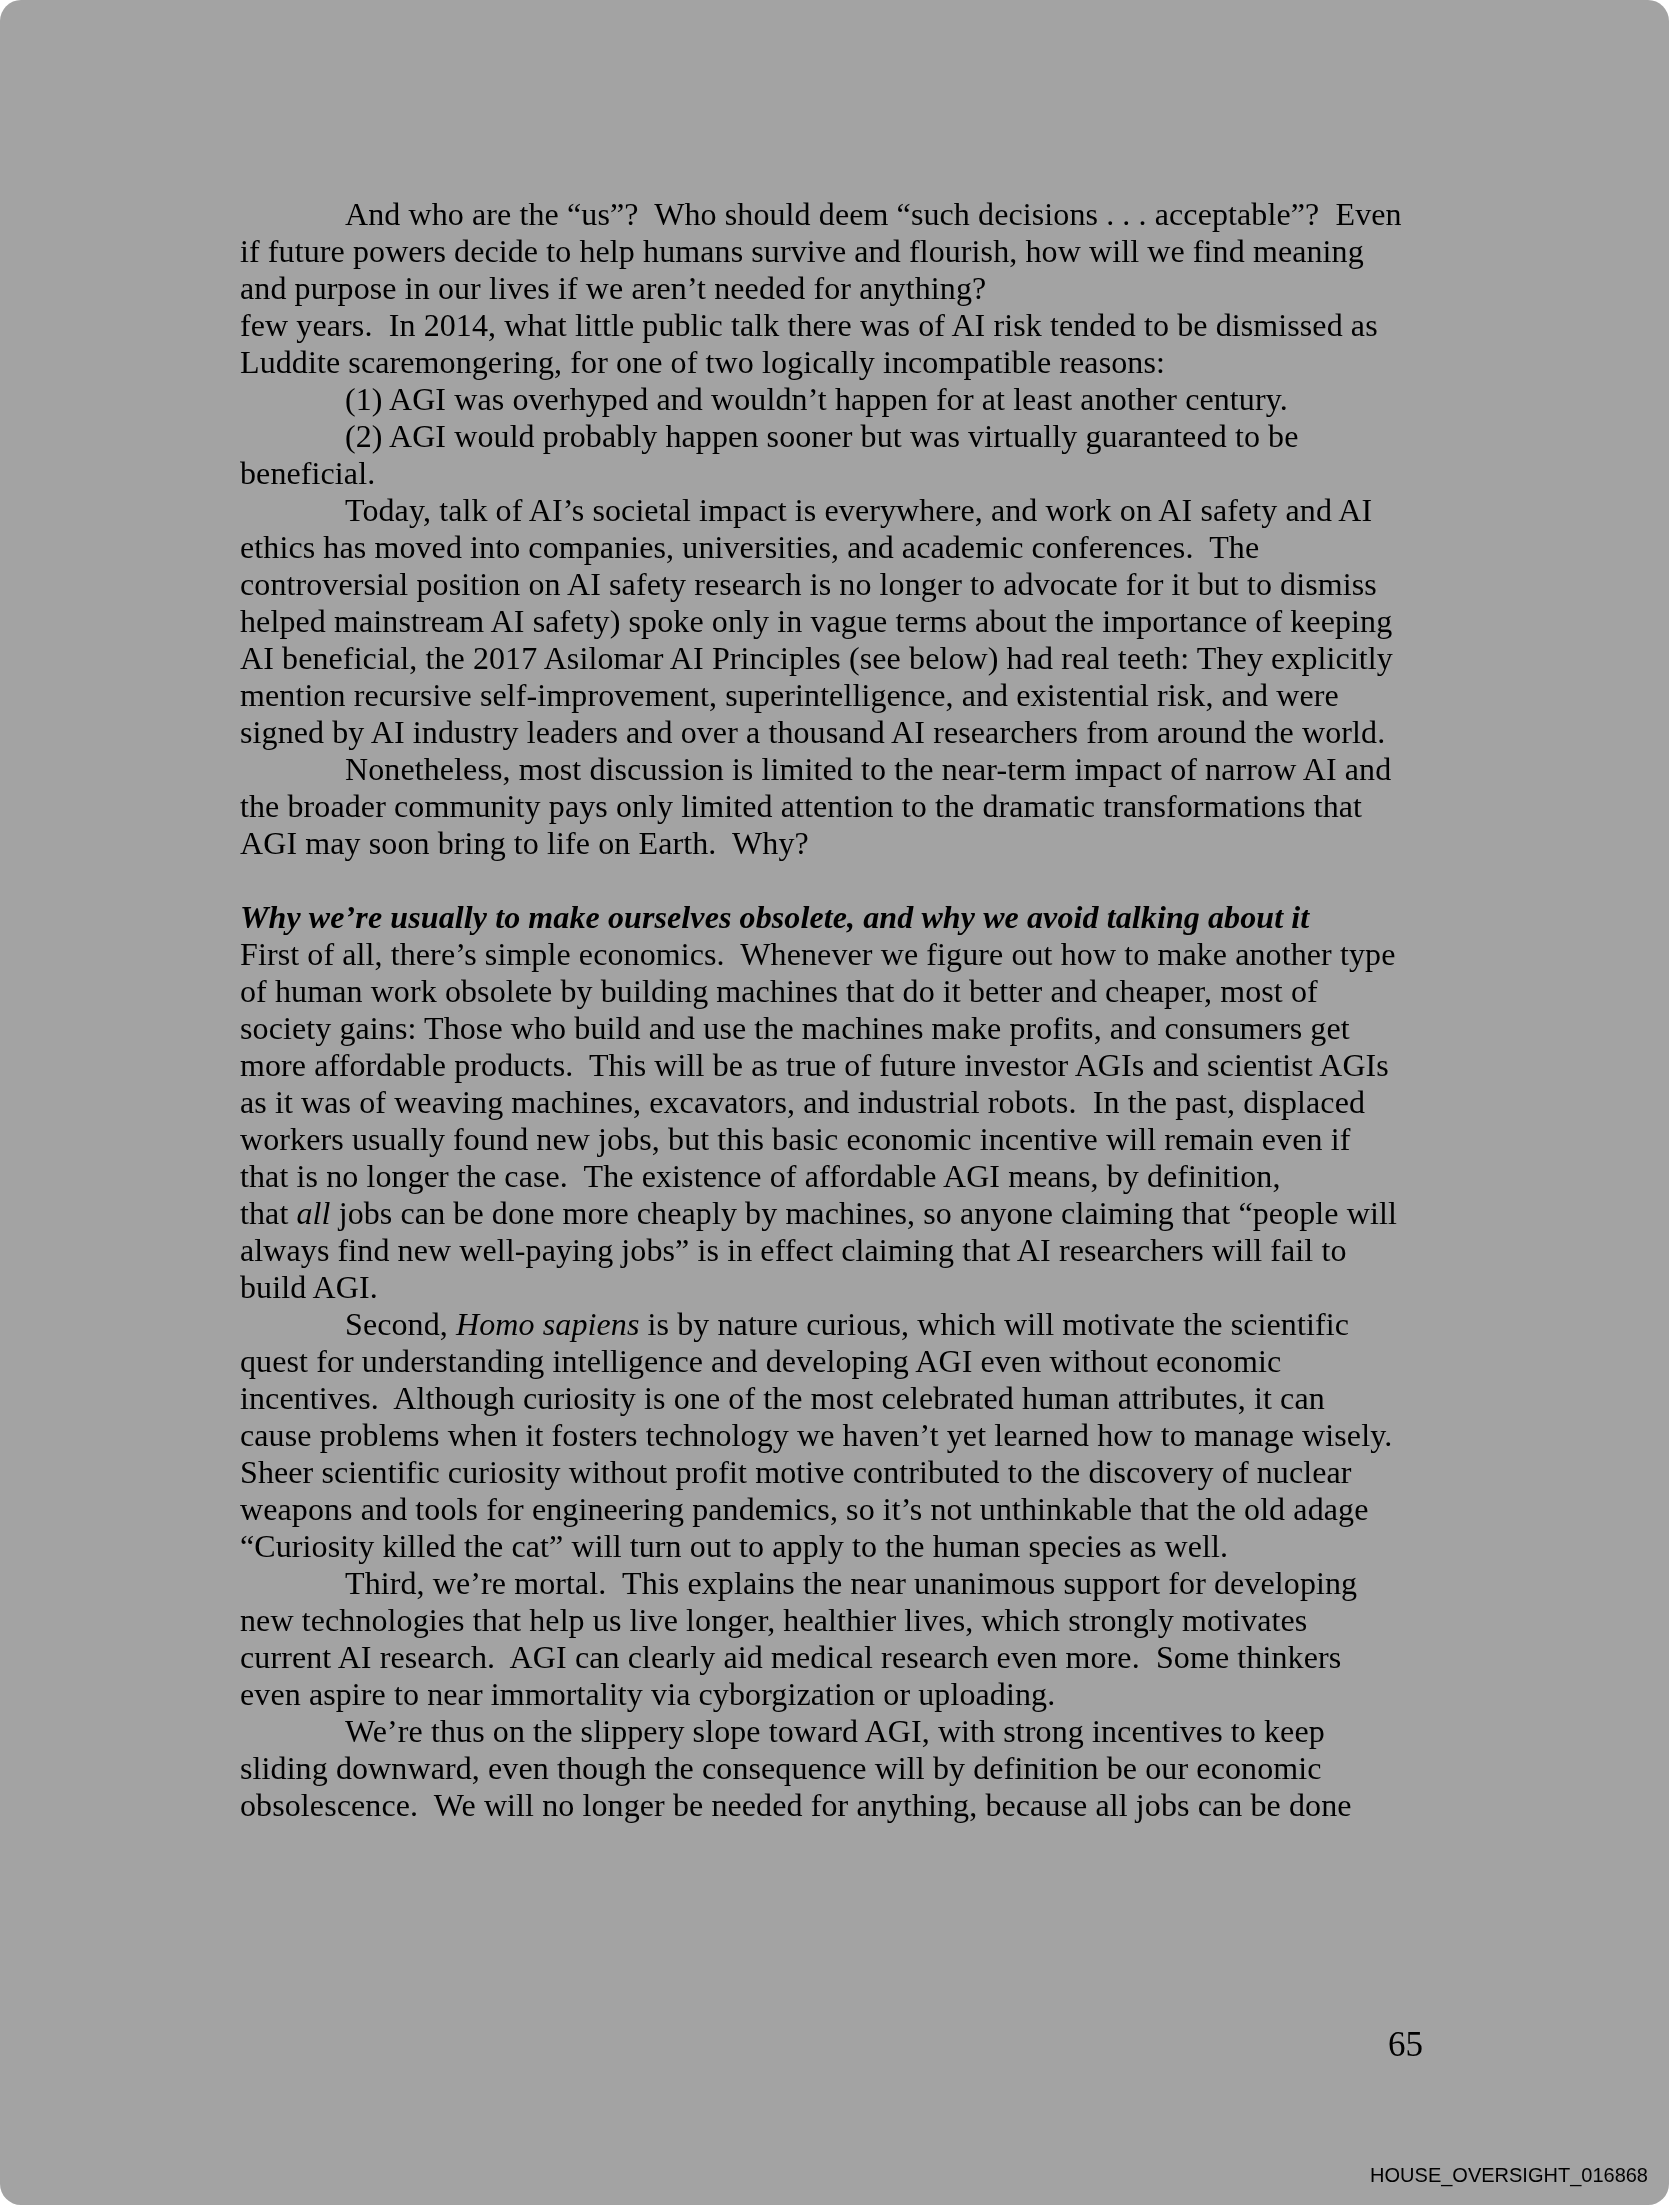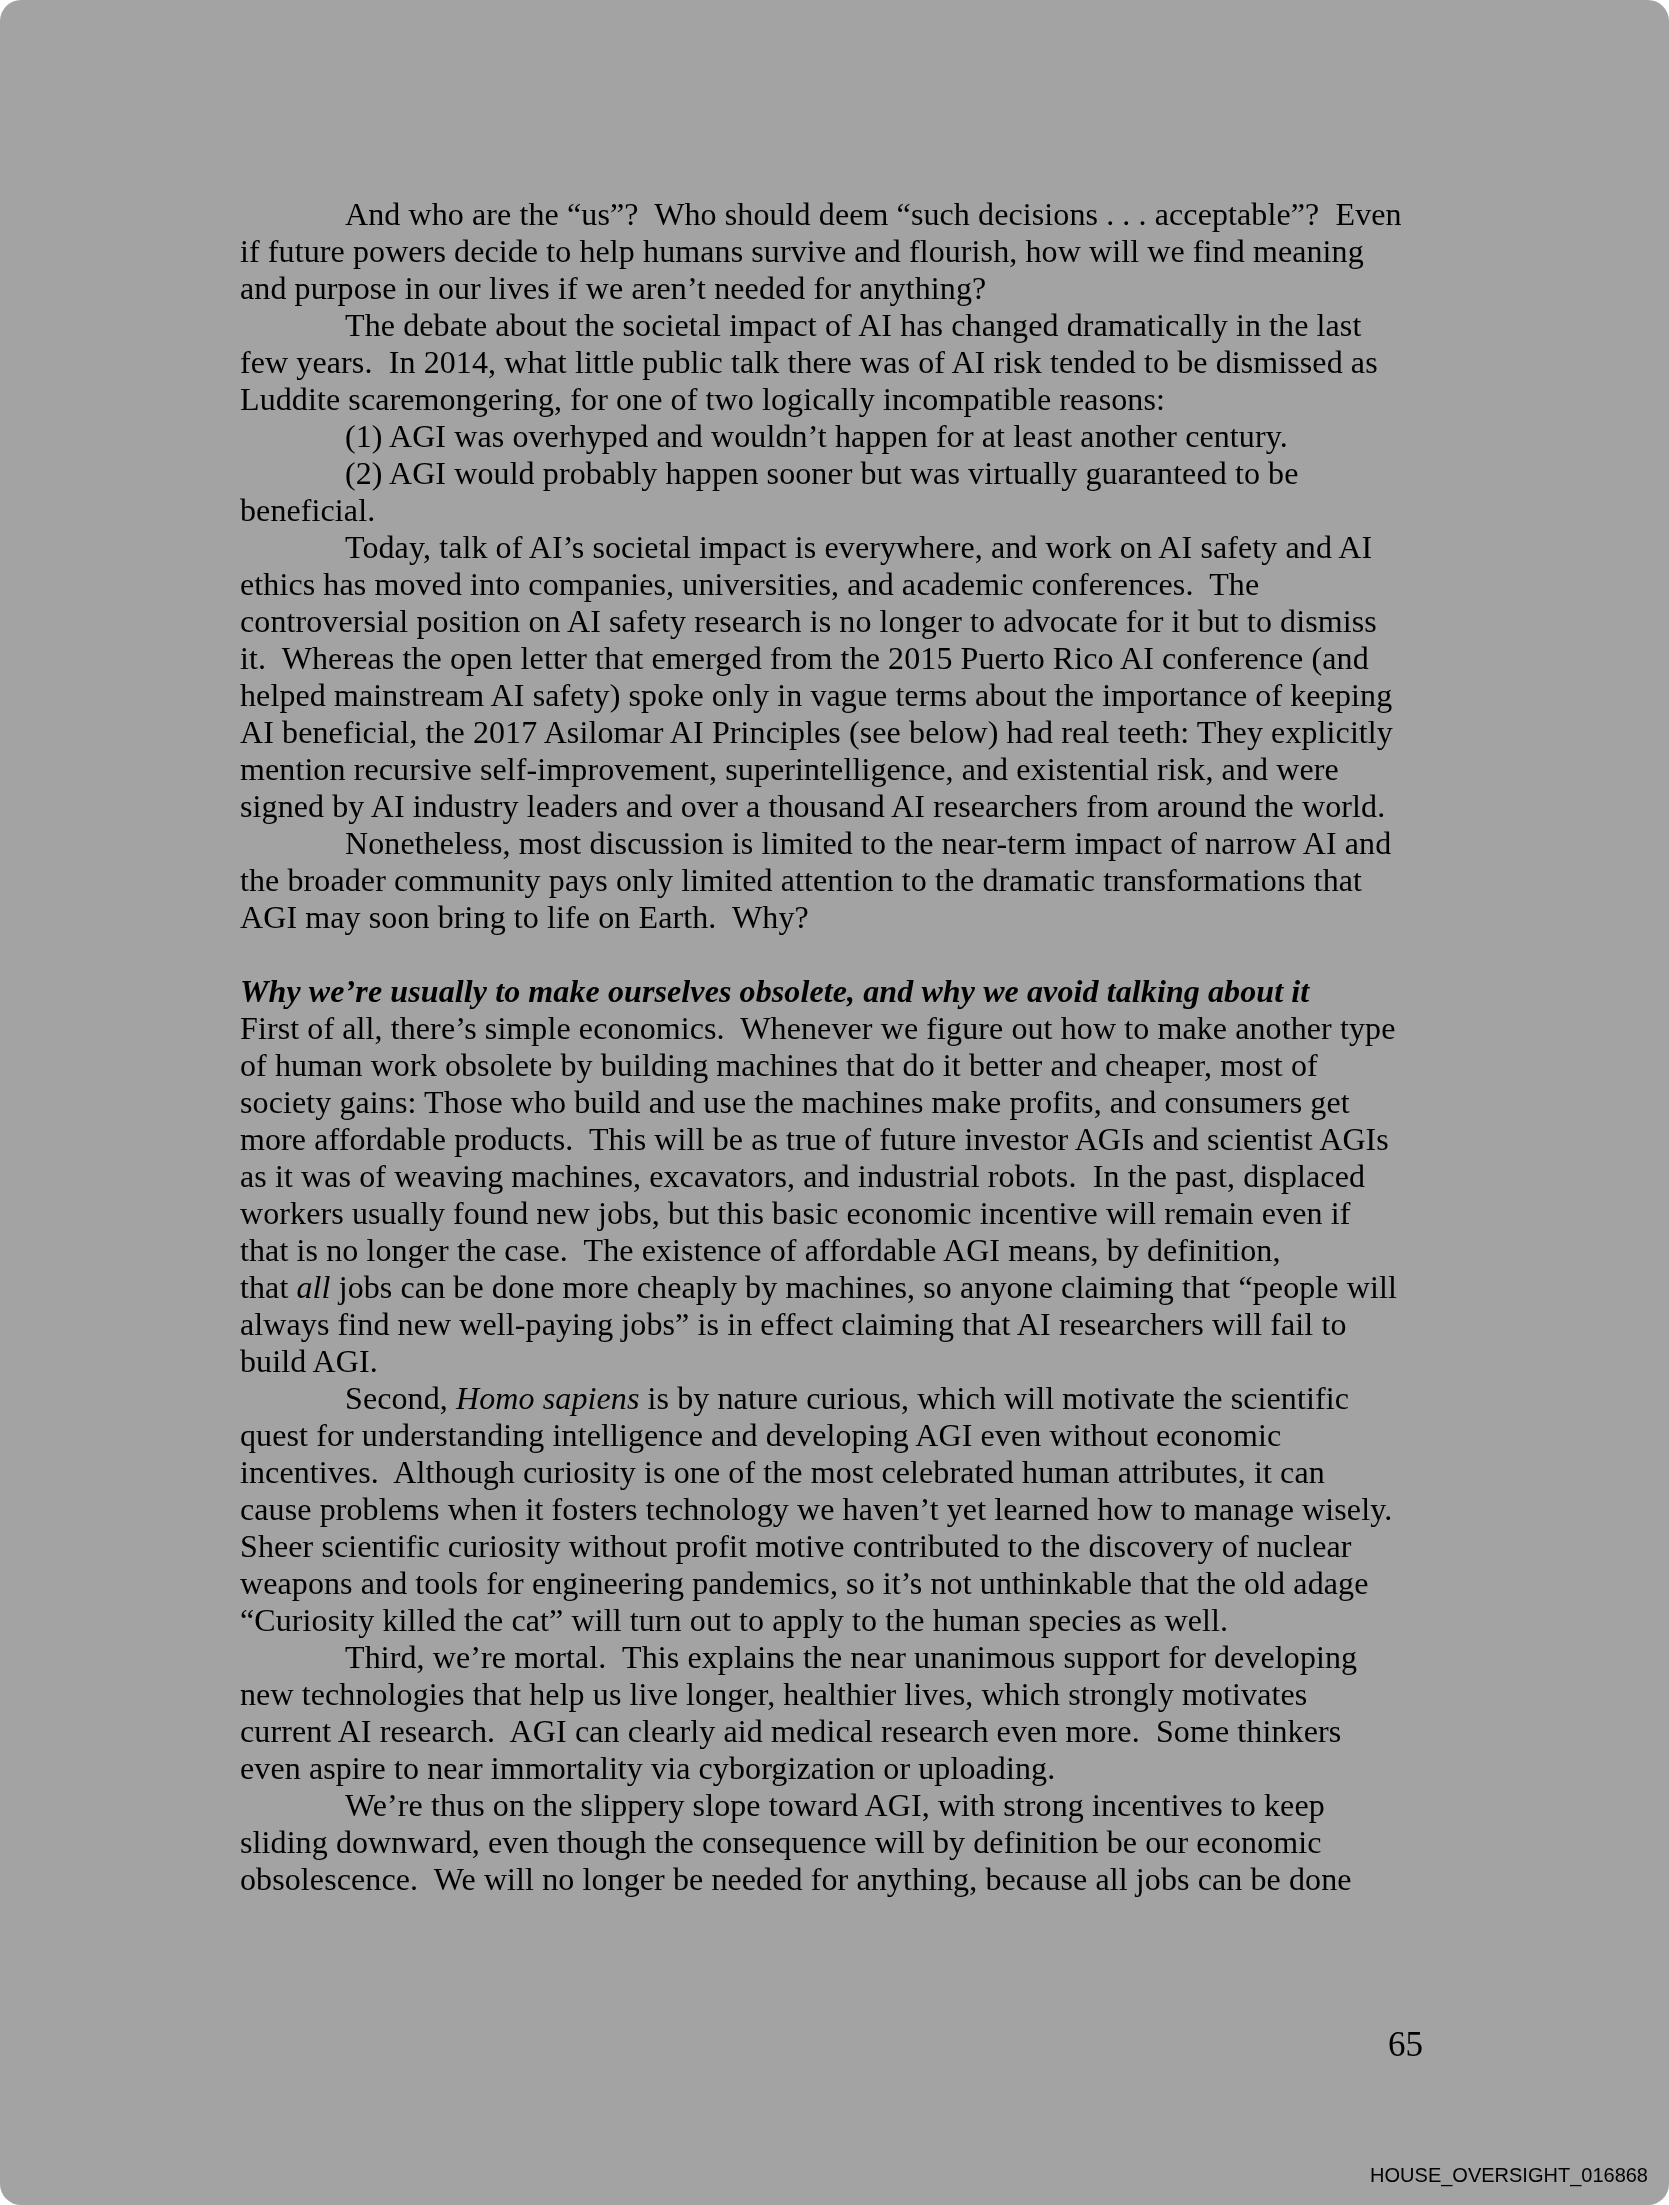--- a/index.html
+++ b/index.html
@@ -29,30 +29,28 @@
   }
 </style>
 </head>
 <body>
 
 <div class="page">
   <div class="text-block">
       <div class="line indent"><span>And who are the “us”?  Who should deem “such decisions . . . acceptable”?  Even</span></div>
       <div class="line"><span>if future powers decide to help humans survive and flourish, how will we find meaning</span></div>
       <div class="line"><span>and purpose in our lives if we aren’t needed for anything?</span></div>
-      <div class="line indent"><span>The debate about the societal impact of AI has changed dramatically in the last</span></div>
       <div class="line"><span>few years.  In 2014, what little public talk there was of AI risk tended to be dismissed as</span></div>
       <div class="line"><span>Luddite scaremongering, for one of two logically incompatible reasons:</span></div>
       <div class="line indent"><span>(1) AGI was overhyped and wouldn’t happen for at least another century.</span></div>
       <div class="line indent"><span>(2) AGI would probably happen sooner but was virtually guaranteed to be</span></div>
       <div class="line"><span>beneficial.</span></div>
       <div class="line indent"><span>Today, talk of AI’s societal impact is everywhere, and work on AI safety and AI</span></div>
       <div class="line"><span>ethics has moved into companies, universities, and academic conferences.  The</span></div>
       <div class="line"><span>controversial position on AI safety research is no longer to advocate for it but to dismiss</span></div>
-      <div class="line"><span>it.  Whereas the open letter that emerged from the 2015 Puerto Rico AI conference (and</span></div>
       <div class="line"><span>helped mainstream AI safety) spoke only in vague terms about the importance of keeping</span></div>
       <div class="line"><span>AI beneficial, the 2017 Asilomar AI Principles (see below) had real teeth: They explicitly</span></div>
       <div class="line"><span>mention recursive self-improvement, superintelligence, and existential risk, and were</span></div>
       <div class="line"><span>signed by AI industry leaders and over a thousand AI researchers from around the world.</span></div>
       <div class="line indent"><span>Nonetheless, most discussion is limited to the near-term impact of narrow AI and</span></div>
       <div class="line"><span>the broader community pays only limited attention to the dramatic transformations that</span></div>
       <div class="line"><span>AGI may soon bring to life on Earth.  Why?</span></div>
       <div class="line"></div>
       <div class="line heading"><span>Why we’re usually to make ourselves obsolete, and why we avoid talking about it</span></div>
       <div class="line"><span>First of all, there’s simple economics.  Whenever we figure out how to make another type</span></div>

